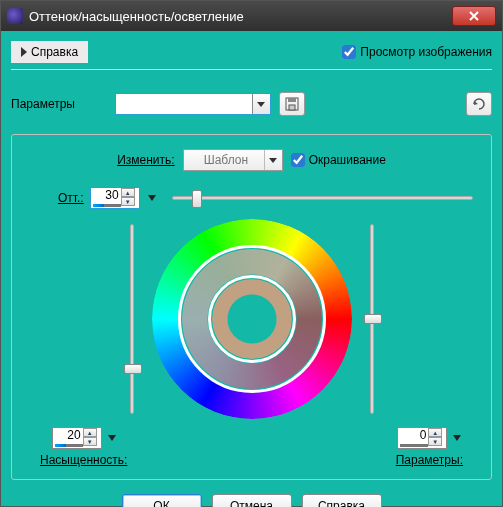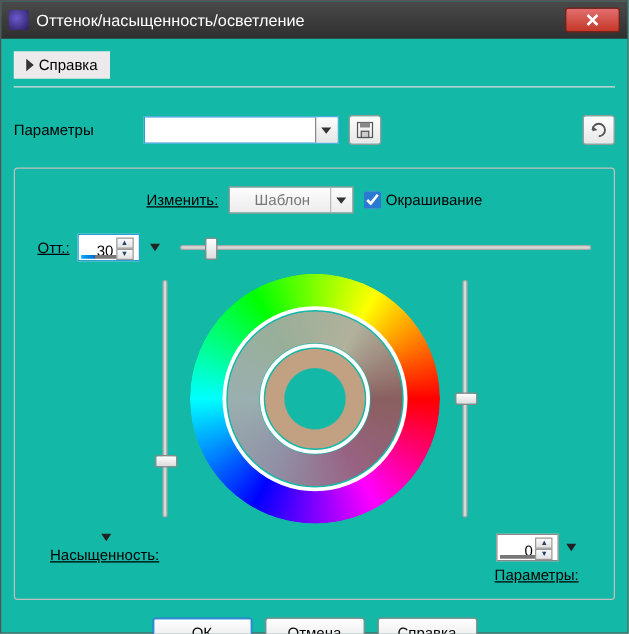--- a/index.html
+++ b/index.html
@@ -20,22 +20,22 @@
   .params-row { margin-top: 22px; gap: 8px; }
   .params-row label { width: 96px; }
   .combo { flex: 1; height: 22px; border: 1px solid #2a9fd6; background: #fff; display: flex; align-items: center; padding: 0 4px; position: relative; }
   .combo .dd { position: absolute; right: 0; top: 0; bottom: 0; width: 18px; border-left: 1px solid #888; background: linear-gradient(#fdfdfd,#e6e6e6); display: flex; align-items: center; justify-content: center; }
   .dd .caret { width: 0; height: 0; border-left: 4px solid transparent; border-right: 4px solid transparent; border-top: 5px solid #333; }
   .iconbtn { width: 26px; height: 24px; border: 1px solid #9a9a9a; border-radius: 3px; background: linear-gradient(#fdfdfd,#e8e8e8); display: flex; align-items: center; justify-content: center; cursor: pointer; }
   .panel { border: 1px solid #bfbfbf; border-radius: 3px; margin-top: 18px; padding: 14px 18px 12px 18px; }
   .edit-row { gap: 8px; justify-content: center; }
   .select { height: 22px; width: 100px; border: 1px solid #9a9a9a; background: linear-gradient(#fdfdfd,#ececec); display: flex; align-items: center; padding: 0 20px; color: #777; position: relative; }
   .select .dd { position: absolute; right: 0; top: 0; bottom: 0; width: 18px; border-left: 1px solid #bbb; display: flex; align-items: center; justify-content: center; }
-  .hue-row { margin-top: 16px; gap: 6px; }
-  .numbox { width: 50px; height: 22px; border: 1px solid #2a9fd6; background: #fff; display: flex; align-items: flex-end; padding: 0 4px; position: relative; }
+  .hue-row { margin-top: 16px; gap: 6px; margin-left: 28px; }
+  .numbox { width: 50px; height: 22px; border: 1px solid #2a9fd6; background: #fff; display: flex; align-items: flex-start; padding: 0 4px; position: relative; }
   .numbox.plain { border-color: #888; }
   .numbox .val { flex:1; text-align: right; padding-right:2px; }
   .spin { width: 14px; display: flex; flex-direction: column; }
   .spin div { height: 9px; background: linear-gradient(#fafafa,#e2e2e2); border: 1px solid #999; display:flex; align-items:center; justify-content:center; font-size:6px; color:#246; }
   .numbox .bar { position: absolute; left: 2px; right: 18px; bottom: 1px; height: 3px; background: linear-gradient(to right,#0af,#0066cc 40%, #777 40%, #777); }
   .menu-tri { width: 0; height: 0; border-left: 4px solid transparent; border-right: 4px solid transparent; border-top: 6px solid #222; margin-left:2px; }
   .hslider { flex: 1; height: 20px; position: relative; margin-left: 10px; }
   .hslider .track { position: absolute; left:0; right:0; top:8px; height:4px; background:#d7d7d7; border:1px solid #aaa; border-radius:2px; }
   .hslider .thumb { position: absolute; top:2px; left:20px; width:10px; height:18px; background:linear-gradient(#fefefe,#dcdcdc); border:1px solid #888; border-radius:2px; }
   .wheel-area { display:flex; align-items:center; justify-content:center; margin-top:10px; gap:10px; }
@@ -71,20 +71,24 @@
     </div>
   </div>
 
   <div class="content">
     <div class="row preview-row">
       <div class="preview-toggle">
         <span class="tri"></span>
         <span>Справка</span>
       </div>
       <div class="spacer"></div>
+      <label class="chk">
+        <input type="checkbox" checked="" style="">
+        <span>Просмотр изображения</span>
+      </label>
     </div>
 
     <div class="row params-row">
       <label>Параметры</label>
       <div class="combo">
         <span></span>
         <div class="dd">
             <span class="caret"></span>
           </div>
       </div>
@@ -150,20 +154,28 @@
         </div>
         <div class="vslider">
           <div class="track"></div>
           <div class="thumb" style="top:90px"></div>
         </div>
       </div>
 
       <div class="bottom-vals">
         <div class="valgrp">
           <div class="row" style="gap:4px">
+            <div class="numbox plain">
+              <span class="val">20</span>
+              <div class="spin">
+                  <div>▲</div>
+                  <div>▼</div>
+                </div>
+              <div class="bar"></div>
+            </div>
             <span class="menu-tri"></span>
           </div>
           <span class="lbl">Насыщенность:</span>
         </div>
         <div class="valgrp">
           <div class="row" style="gap:4px">
             <div class="numbox plain">
               <span class="val">0</span>
               <div class="spin">
                   <div>▲</div>

